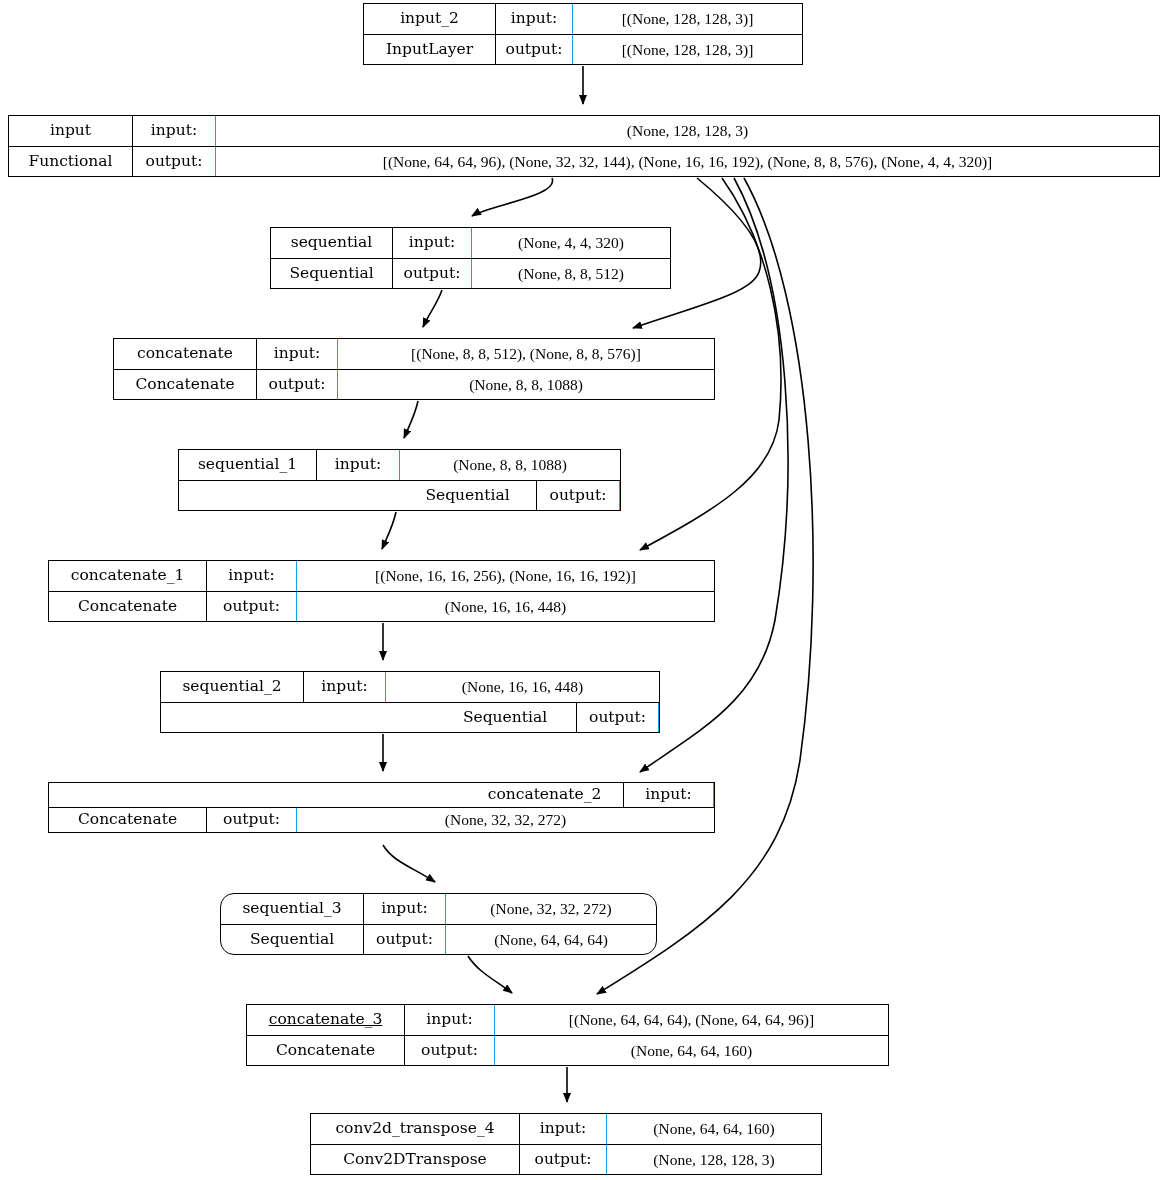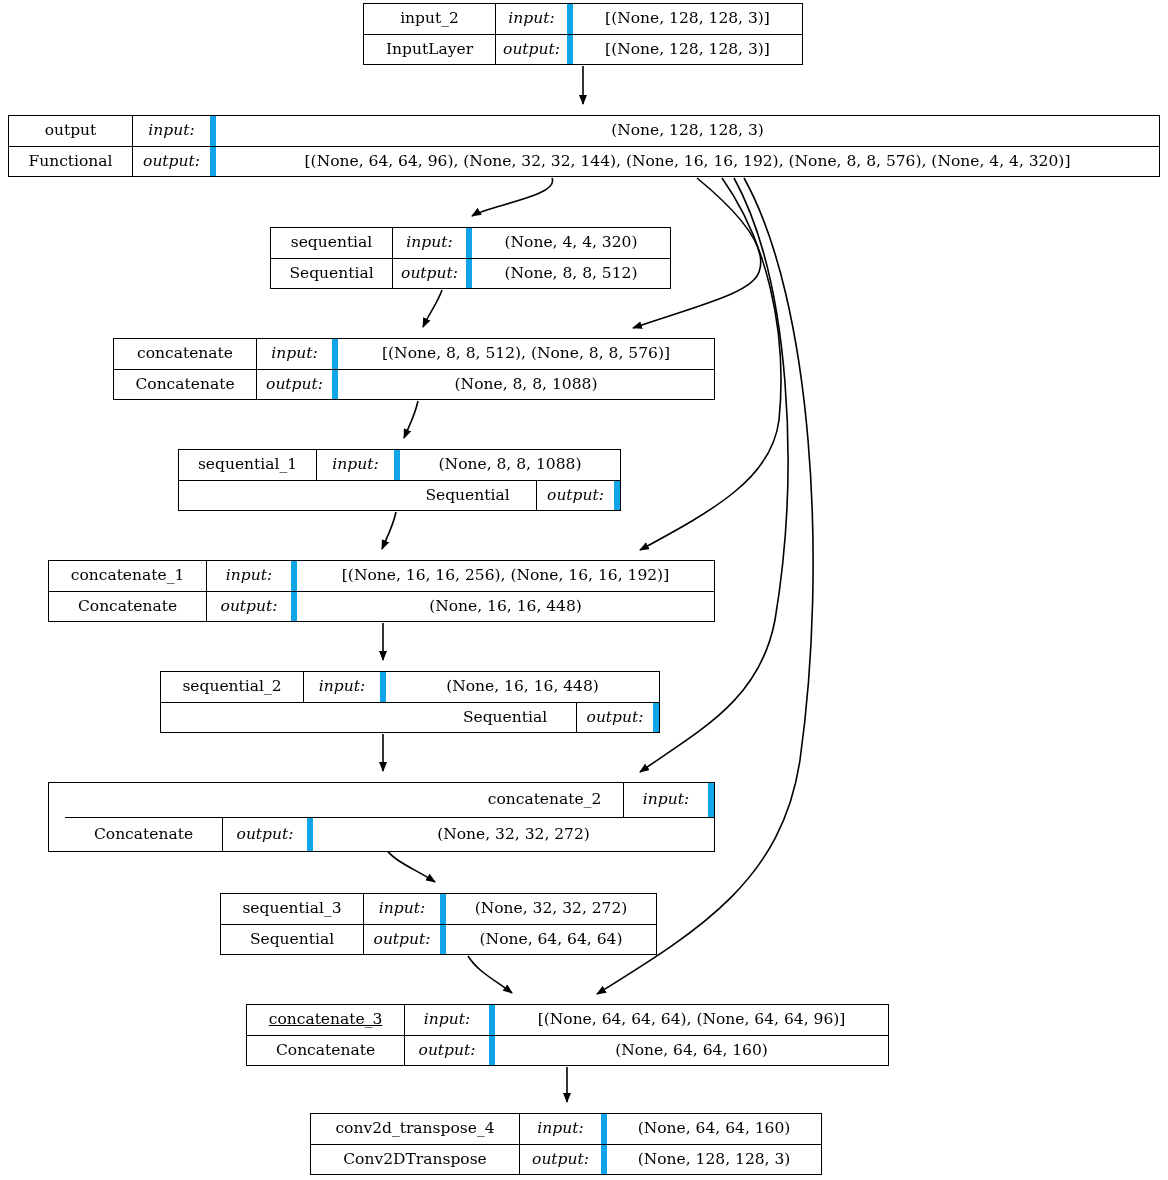--- a/index.html
+++ b/index.html
@@ -51,25 +51,25 @@
     line-height: 1;
     color: #000000;
     white-space: nowrap;
     padding: 0 8px;
     overflow: hidden;
   }
   .cell.name {
     border-right: 1px solid #000000;
   }
   .cell.io {
-    border-right: 6px solid #0ea5e9;
-    font-style: italic;
+    border-right: 1px solid #0ea5e9;
   }
   .cell.shape {
     flex: 1 1 auto;
+    font-family: Liberation Serif, serif;
   }
 </style>
 </head>
 <body>
 
 <div id="canvas">
 
   <svg id="edge-layer" viewBox="0 0 1168 1180" xmlns="http://www.w3.org/2000/svg">
     <defs>
       <marker id="arrowhead" markerWidth="10" markerHeight="8" refX="9" refY="4" orient="auto" markerUnits="userSpaceOnUse">
@@ -114,21 +114,21 @@
     </div>
     <div class="node-row">
       <div class="cell name" style="flex: 0 0 132px;">InputLayer</div>
       <div class="cell io" style="flex: 0 0 77px;">output:</div>
       <div class="cell shape">[(None, 128, 128, 3)]</div>
     </div>
   </div>
 
   <div class="node" style="left: 8px; top: 115px; width: 1152px; height: 62px; border-color: rgb(0, 0, 0);">
     <div class="node-row top">
-      <div class="cell name" style="flex: 0 0 124px;">output</div>
+      <div class="cell name" style="flex: 0 0 124px;">input</div>
       <div class="cell io" style="flex: 0 0 83px;">input:</div>
       <div class="cell shape">(None, 128, 128, 3)</div>
     </div>
     <div class="node-row">
       <div class="cell name" style="flex: 0 0 124px;">Functional</div>
       <div class="cell io" style="flex: 0 0 83px;">output:</div>
       <div class="cell shape">[(None, 64, 64, 96), (None, 32, 32, 144), (None, 16, 16, 192), (None, 8, 8, 576), (None, 4, 4, 320)]</div>
     </div>
   </div>
 
@@ -188,33 +188,33 @@
       <div class="cell name" style="flex: 0 0 143px;">sequential_2</div>
       <div class="cell io" style="flex: 0 0 82px;">input:</div>
       <div class="cell shape">(None, 16, 16, 448)</div>
     </div>
     <div class="node-row">
       <div class="cell name" style="flex: 0 0 143px;">Sequential</div>
       <div class="cell io" style="flex: 0 0 82px;">output:</div>
     </div>
   </div>
 
-  <div class="node" style="left: 48px; top: 782px; width: 667px; height: 70px; border-color: rgb(0, 0, 0); padding-left: 16px;">
+  <div class="node" style="left: 48px; top: 782px; width: 667px; height: 51px; border-color: rgb(0, 0, 0);">
     <div class="node-row top">
       <div class="cell name" style="flex: 0 0 158px;">concatenate_2</div>
       <div class="cell io" style="flex: 0 0 90px;">input:</div>
     </div>
     <div class="node-row">
       <div class="cell name" style="flex: 0 0 158px;">Concatenate</div>
       <div class="cell io" style="flex: 0 0 90px;">output:</div>
       <div class="cell shape">(None, 32, 32, 272)</div>
     </div>
   </div>
 
-  <div class="node" style="left: 220px; top: 893px; width: 437px; height: 62px; border-color: rgb(0, 0, 0);">
+  <div class="node" style="left: 220px; top: 893px; width: 437px; height: 62px; border-color: rgb(0, 0, 0); border-radius: 14px;">
     <div class="node-row top">
       <div class="cell name" style="flex: 0 0 143px;">sequential_3</div>
       <div class="cell io" style="flex: 0 0 82px;">input:</div>
       <div class="cell shape">(None, 32, 32, 272)</div>
     </div>
     <div class="node-row">
       <div class="cell name" style="flex: 0 0 143px;">Sequential</div>
       <div class="cell io" style="flex: 0 0 82px;">output:</div>
       <div class="cell shape">(None, 64, 64, 64)</div>
     </div>

